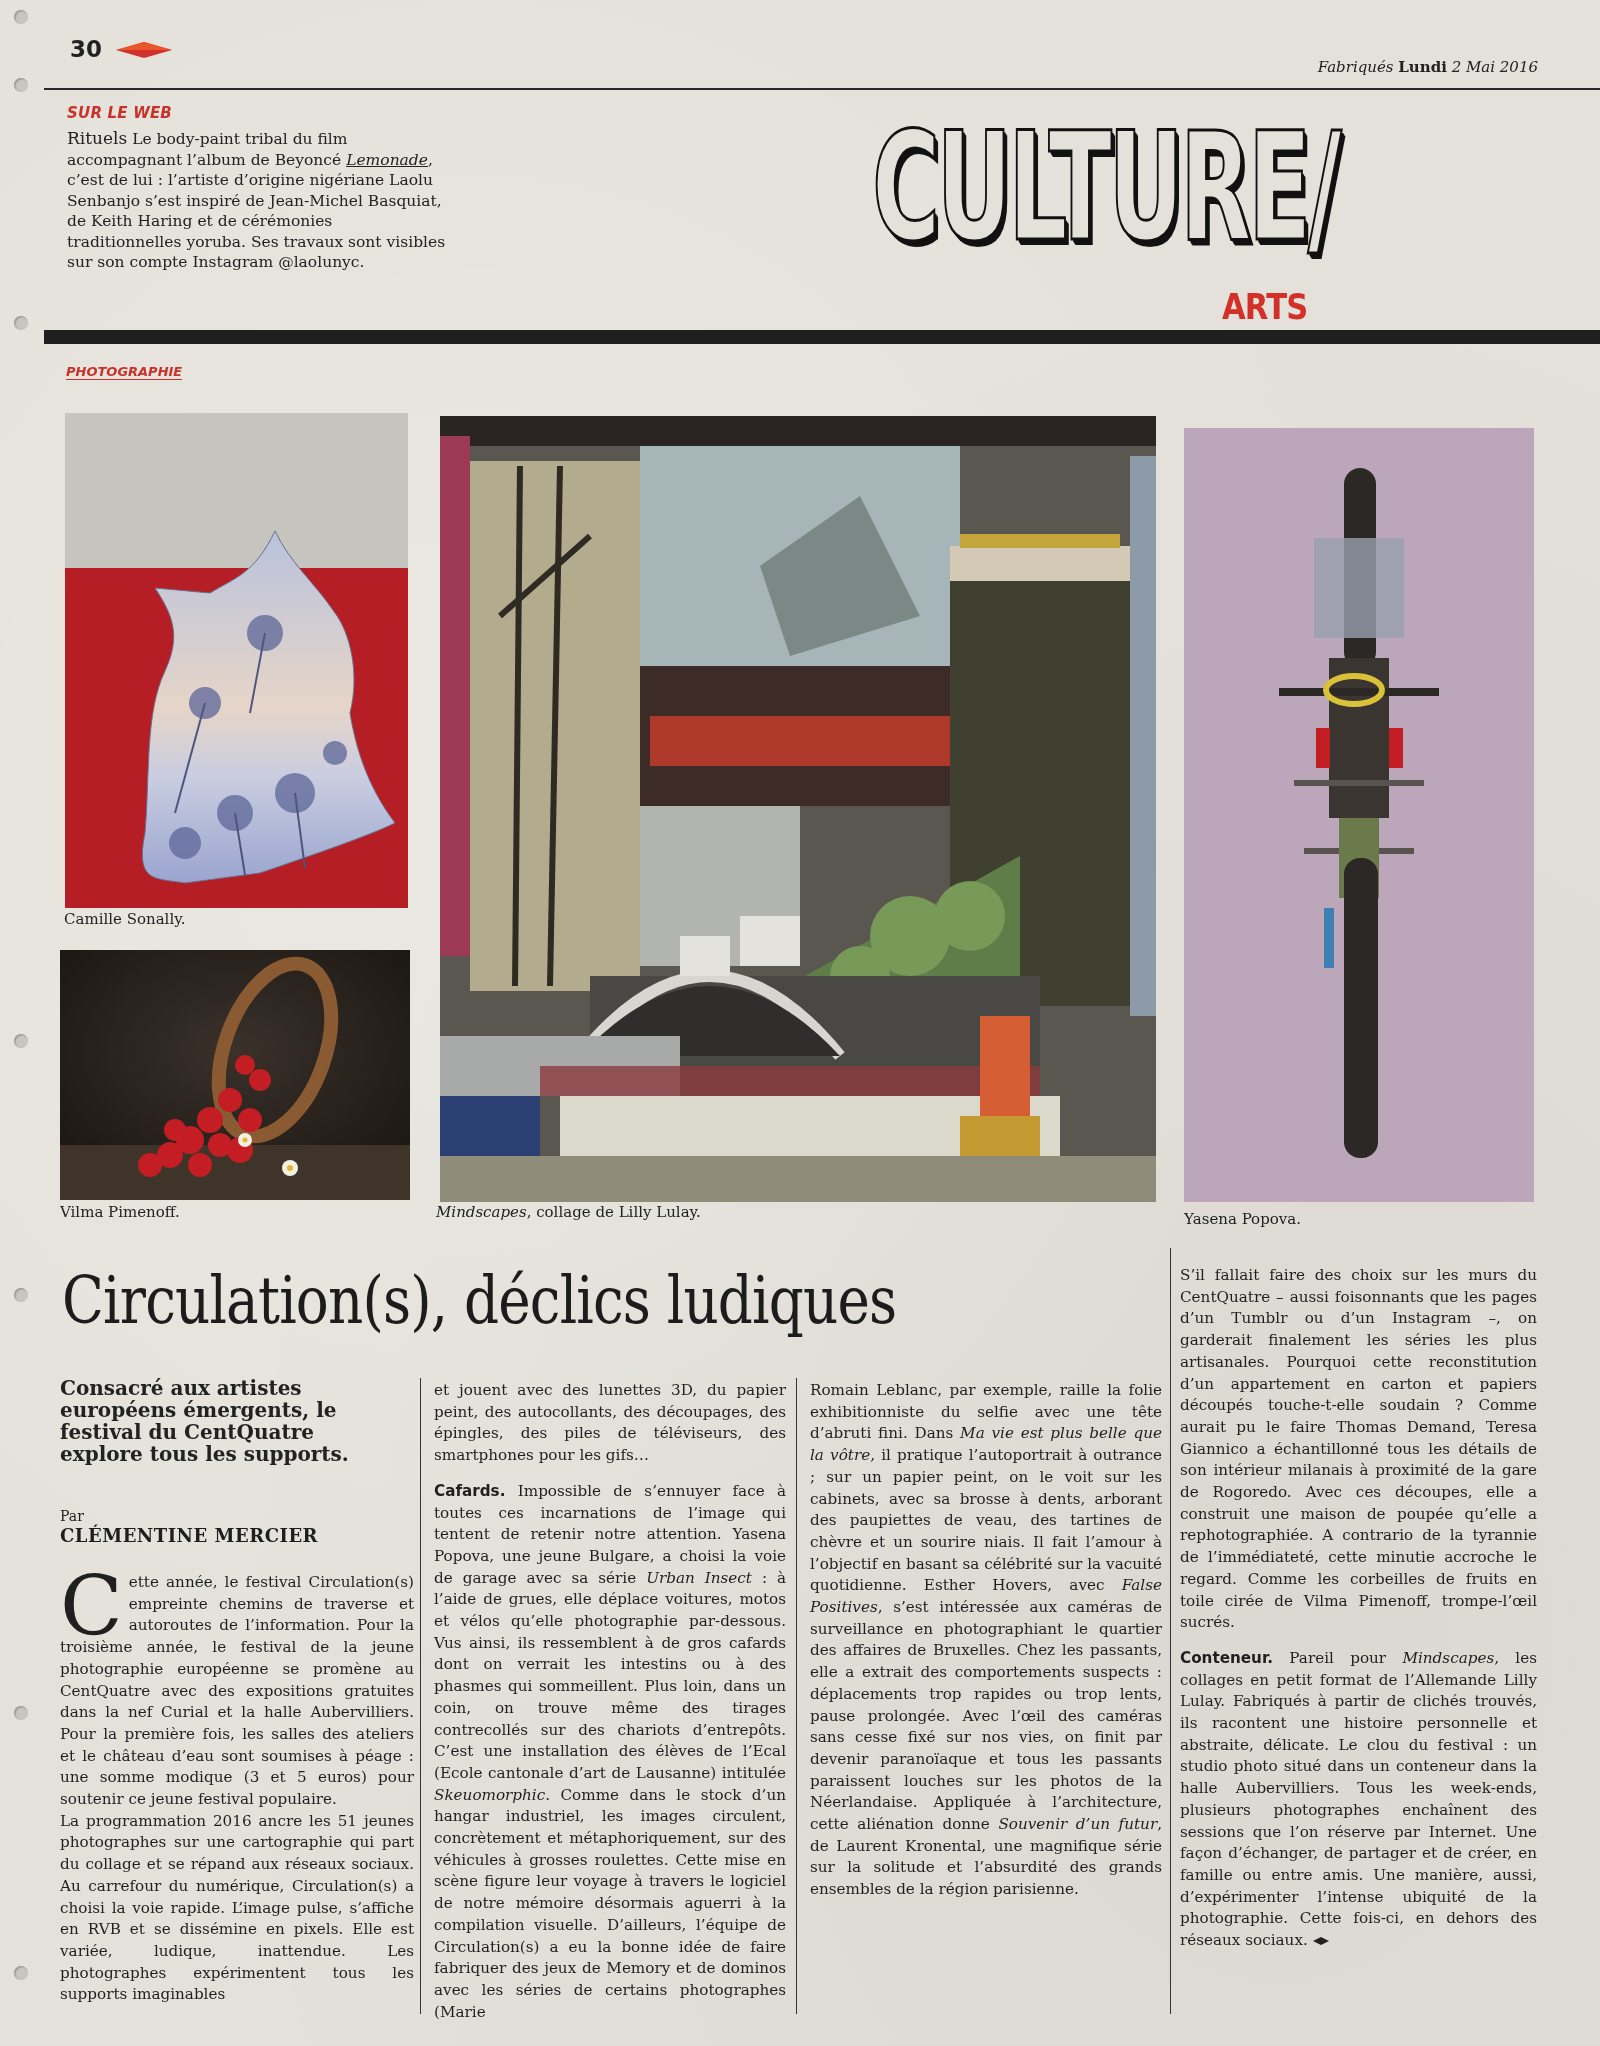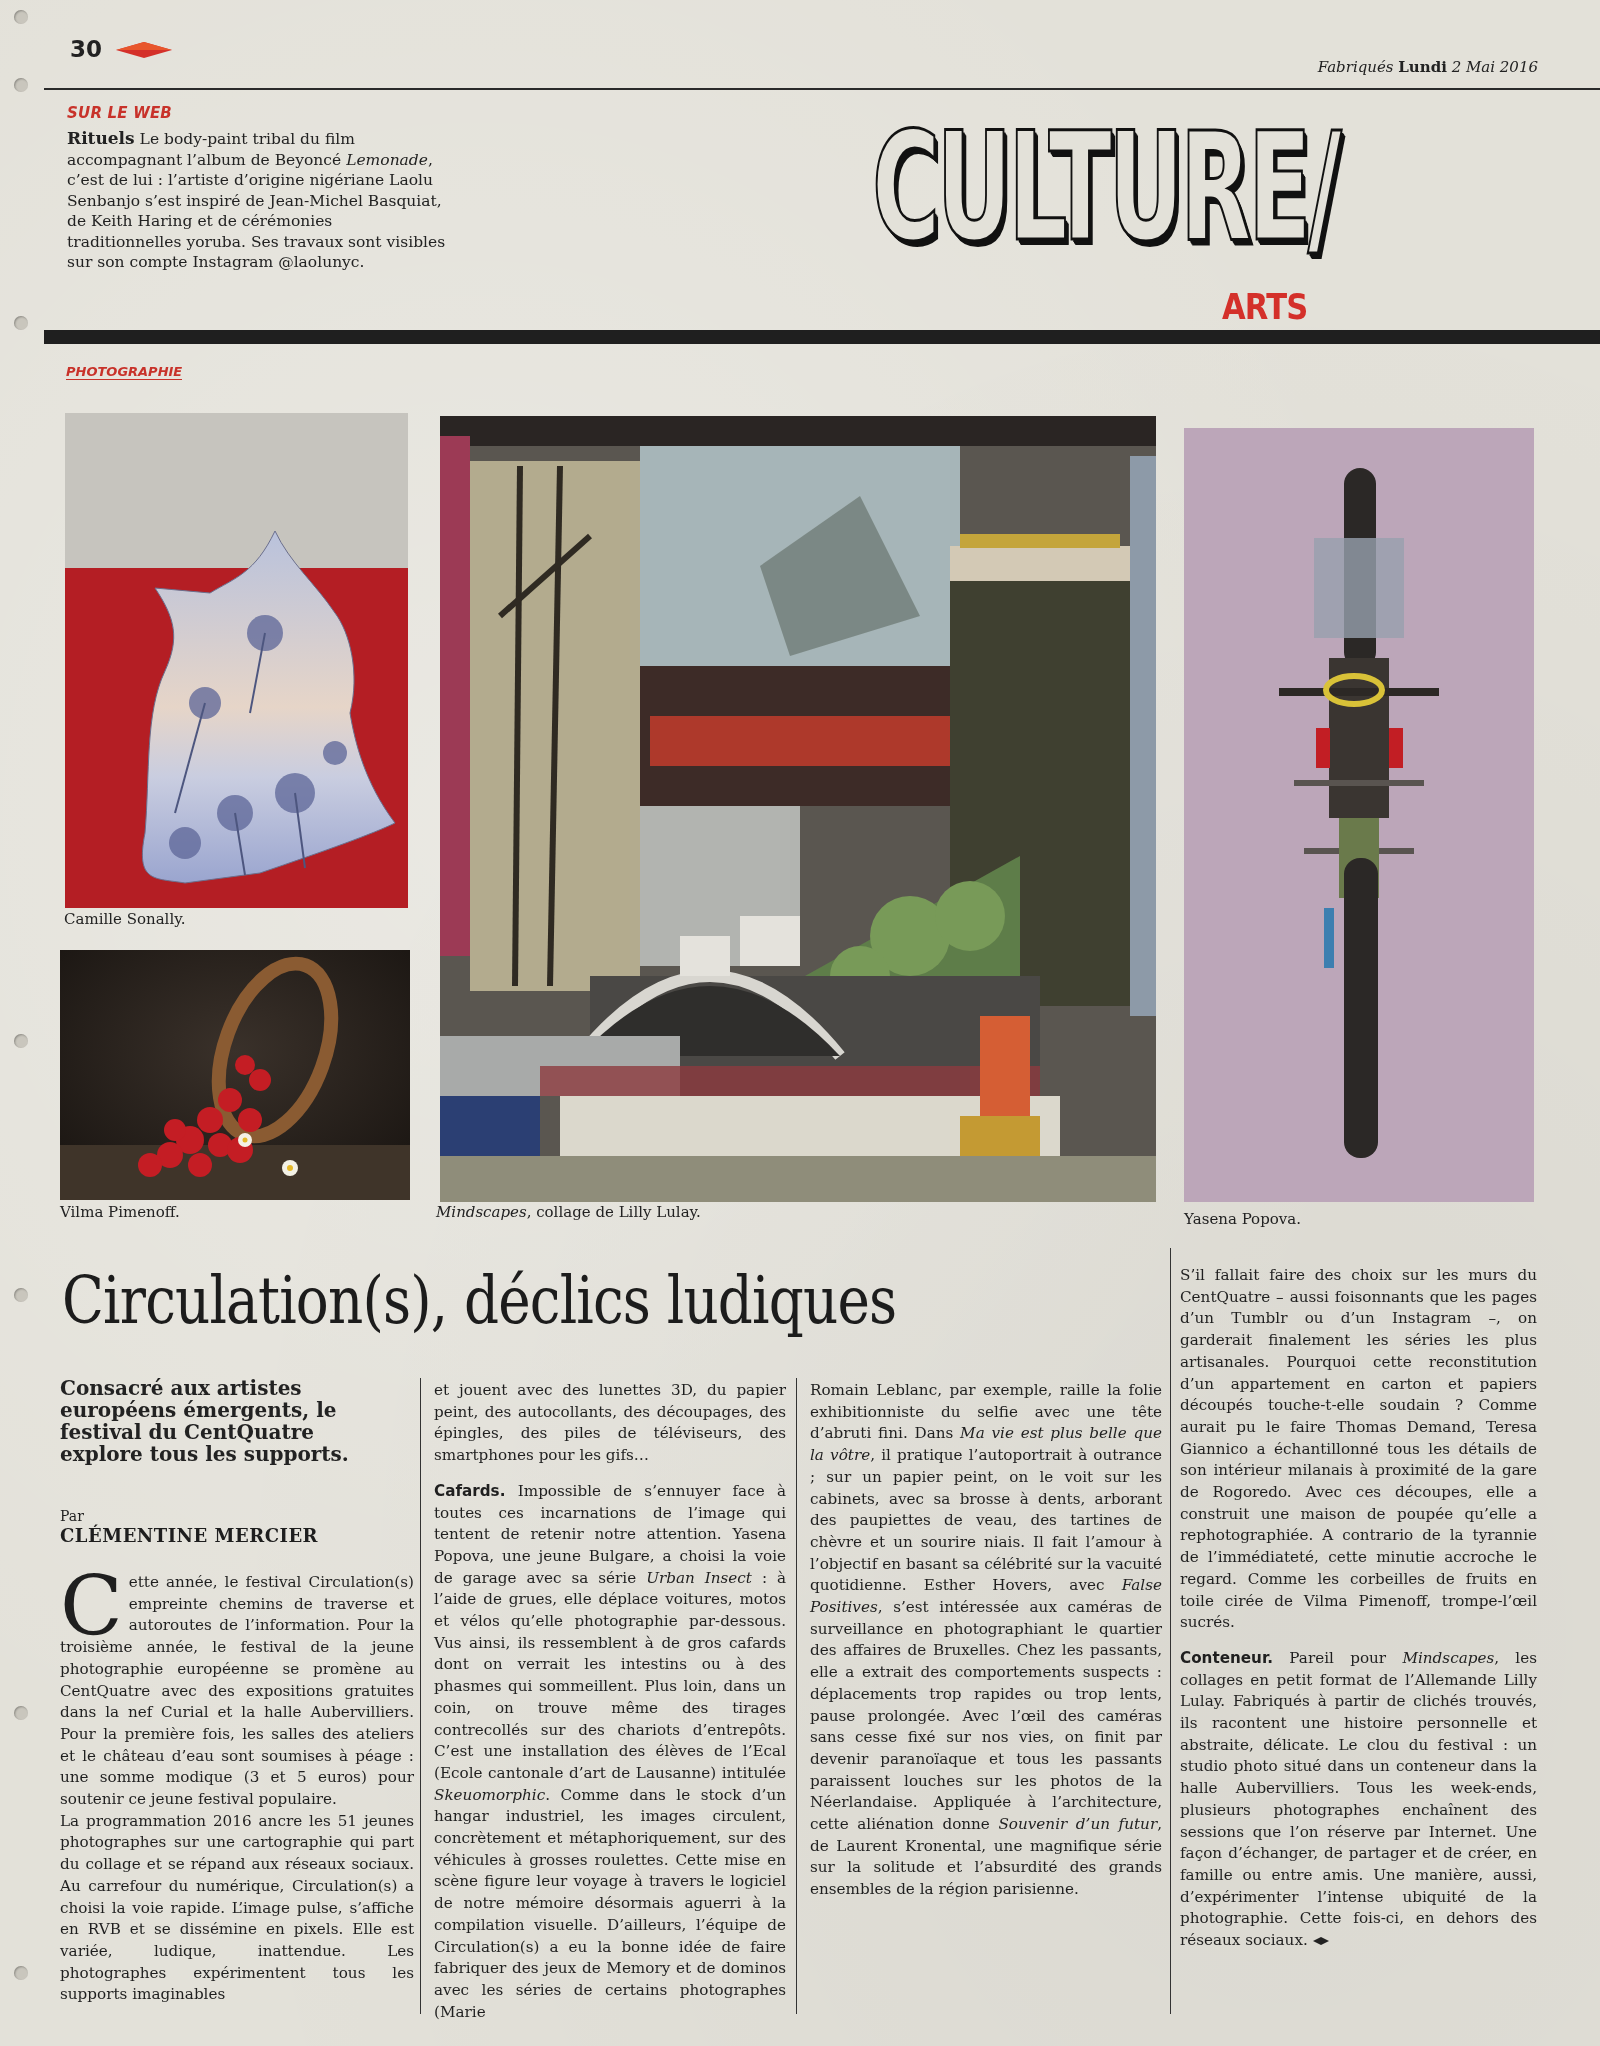--- a/index.html
+++ b/index.html
@@ -25,22 +25,22 @@
     .diamond { position: absolute; left: 116px; top: 42px; width: 56px; height: 16px; }
     .dateline { position: absolute; right: 62px; top: 58px; font-size: 15px; color: #222; }
     .dateline i { font-style: italic; }
     .rule-thin { position: absolute; left: 44px; right: 0; top: 88px; height: 2px; background: #2a2a2a; }
     .rule-thick { position: absolute; left: 44px; right: 0; top: 330px; height: 14px; background: #1f1f1f; }
 
     .web-kicker { position: absolute; left: 67px; top: 104px; font-family: "DejaVu Sans", sans-serif;
       font-weight: bold; font-style: italic; font-size: 15px; color: #c8322a; letter-spacing: 0.2px; }
     .web-text { position: absolute; left: 67px; top: 128px; width: 380px; font-size: 15.5px;
       line-height: 20.5px; color: #222; }
-    .web-text b { font-weight: bold; font-size: 17px; margin-top: 7px; }
-    .web-text i { font-style: italic; }
+    .web-text b { font-weight: normal; font-size: 17px; margin-top: 7px; }
+    .web-text i { font-style: italic; text-decoration: underline; }
 
     .culture { position: absolute; left: 872px; top: 112px; font-family: "DejaVu Sans", sans-serif;
       font-weight: bold; font-size: 150px; line-height: 1; letter-spacing: -6px;
       color: #e3e1d9; transform: scaleX(0.62); transform-origin: left top;
       -webkit-text-stroke: 3px #111;
       text-shadow: 6px 6px 0 #111, 5px 5px 0 #111, 4px 4px 0 #111, 3px 3px 0 #111; }
     .arts { position: absolute; left: 1222px; top: 286px; font-family: "DejaVu Sans", sans-serif;
       font-weight: bold; font-size: 36px; color: #d4302a; transform: scaleX(0.85); transform-origin: left top;
       letter-spacing: -1px; }
 

